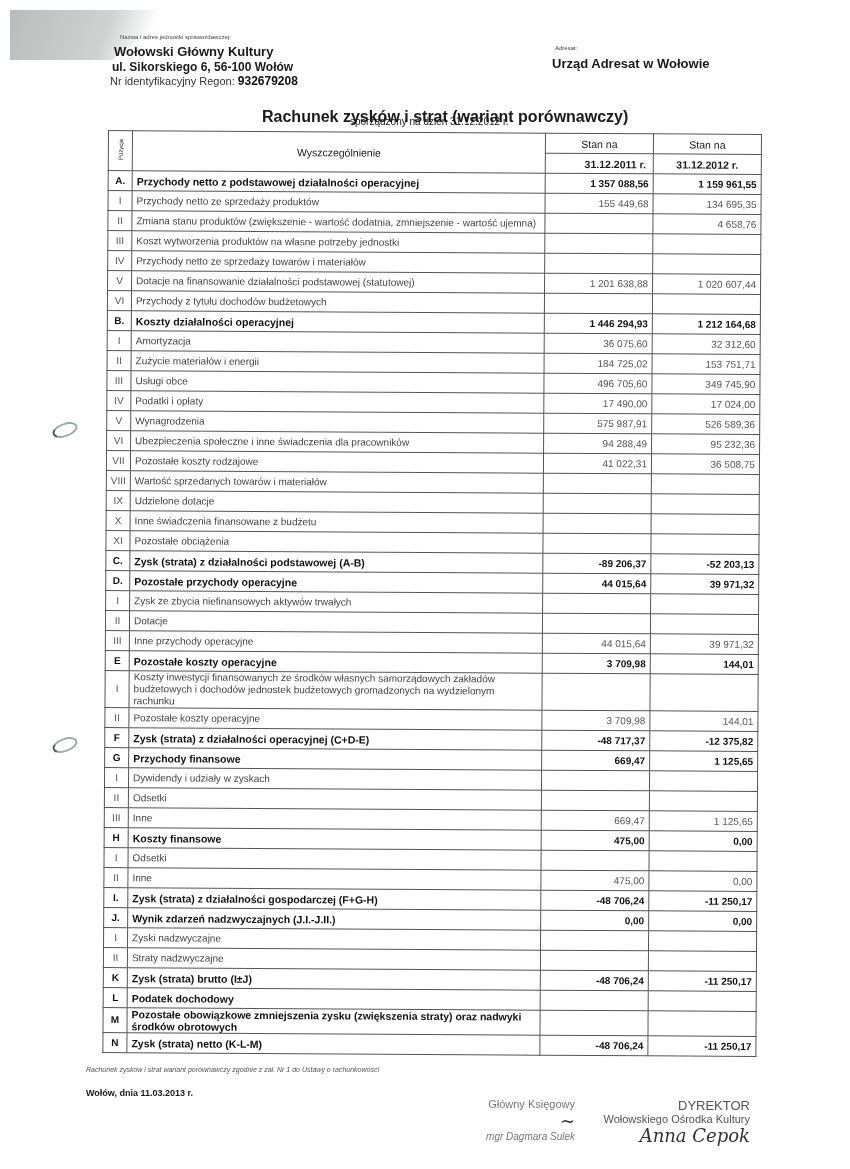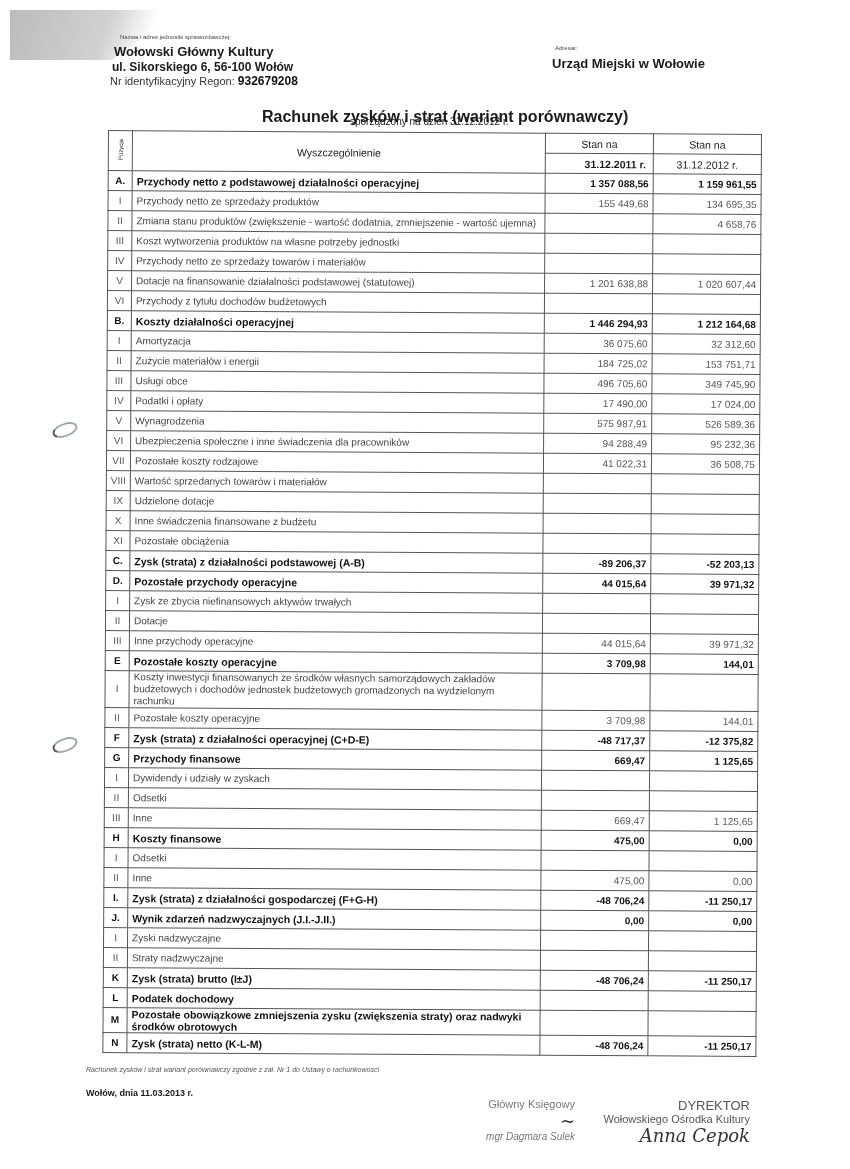--- a/index.html
+++ b/index.html
@@ -46,38 +46,38 @@
 <div class="hole" style="top:738px;"></div>
 
 <div class="hdr-small">Nazwa i adres jednostki sprawozdawczej:</div>
 <div class="org">Wołowski Główny Kultury</div>
 <div class="addr">ul. Sikorskiego 6, 56-100 Wołów</div>
 <div class="regon">
   <span>Nr identyfikacyjny Regon:</span>
   <b>932679208</b>
 </div>
 <div class="adr-lab">Adresat:</div>
-<div class="adr-val">Urząd Miejski w Wołowie</div>
+<div class="adr-val">Urząd Adresat w Wołowie</div>
 
 <div class="title">Rachunek zysków i strat (wariant porównawczy)</div>
 <div class="subtitle">sporządzony na dzień 31.12.2012 r.</div>
 
 <table>
   <thead>
     <tr>
       <th rowspan="2" style="width:14px;padding:2px 0;">
         <span class="poz-h">Pozycja</span>
       </th>
       <th rowspan="2">Wyszczególnienie</th>
       <th>Stan na</th>
       <th>Stan na</th>
     </tr>
     <tr>
       <th style="font-weight:bold;padding-left:36px;">31.12.2011 r.</th>
-      <th style="font-weight:normal;">31.12.2012 r.</th>
+      <th style="font-weight:bold;">31.12.2012 r.</th>
     </tr>
   </thead>
   <tbody id="rows">
       <tr>
         <td class="pos b">A.</td>
         <td class="lab b">Przychody netto z podstawowej działalności operacyjnej</td>
         <td class="val b">1 357 088,56</td>
         <td class="val b">1 159 961,55</td>
       </tr>
       <tr>

